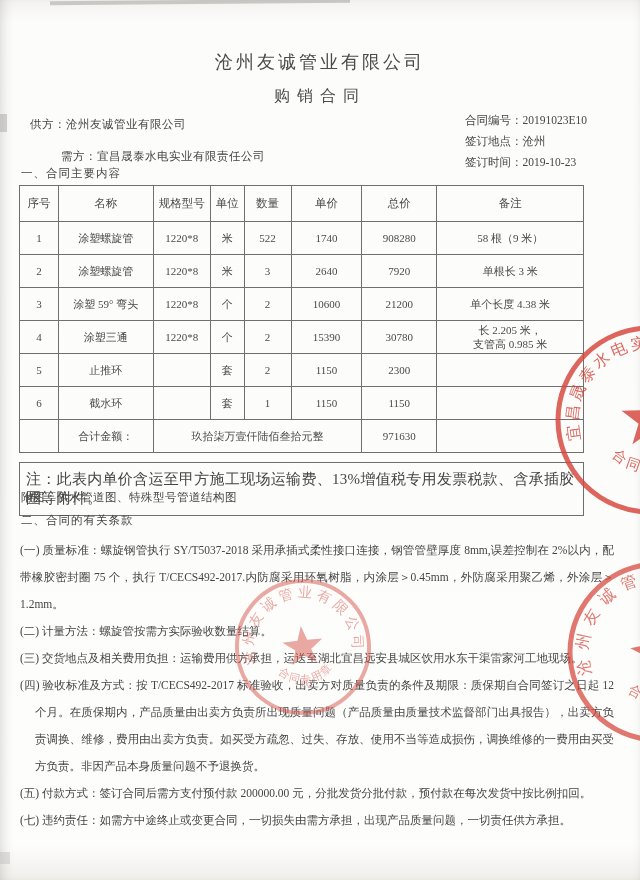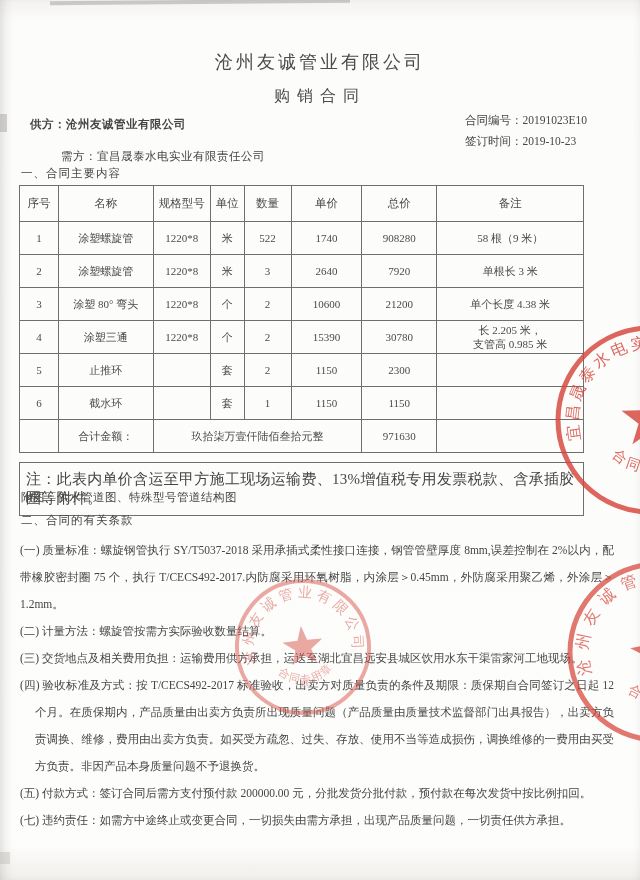--- a/index.html
+++ b/index.html
@@ -4,21 +4,21 @@
 <style>
   html,body{margin:0;padding:0;}
   body{width:640px;height:880px;font-family:"Liberation Serif","DejaVu Serif",serif;}
   .page{position:relative;width:640px;height:880px;overflow:hidden;color:#454545;
         background:linear-gradient(180deg,#f3f2f0 0,#fcfcfb 2.5%,#fdfdfc 96%,#f0eeeb 100%);
         box-shadow:inset 10px 0 14px -10px rgba(60,58,55,.25), inset -6px 0 10px -8px rgba(60,58,55,.15);}
   .abs{position:absolute;}
   .title1{top:50px;left:0;width:640px;text-align:center;font-size:18px;letter-spacing:3px;color:#4c4c4c;}
   .title2{top:86px;left:0;width:640px;text-align:center;font-size:16px;letter-spacing:7px;color:#4c4c4c;}
   .party{left:30px;font-size:11.5px;letter-spacing:.5px;}
-  .party.supplier{top:117px;font-weight:bold;} .party.buyer{top:149px;margin-left:31px;}
+  .party.supplier{top:117px;} .party.buyer{top:149px;margin-left:31px;}
   .meta{left:417px;top:110px;font-size:11.5px;line-height:21px;margin-left:48px;}
   .meta .row{white-space:nowrap;}
   .sec-head{left:21px;font-size:11.5px;letter-spacing:1px;}
   .h1{top:166px;} .attach{top:490px;letter-spacing:.5px;} .h2{top:513px;}
   table.items{position:absolute;left:19px;top:185px;width:565px;border-collapse:collapse;
         font-size:11px;color:#4a4a4a;padding-left:6px;}
   table.items th,table.items td{border:1px solid #6f6f6f;text-align:center;font-weight:normal;padding:1px 2px;}
   table.items th{height:33px;font-size:11.5px;}
   table.items td{height:30px;line-height:14px;}
   .note-box{left:19px;top:462px;width:551px;border:1px solid #6f6f6f;padding:7px 6px;
@@ -52,20 +52,23 @@
   </div>
   <div class="abs party buyer">
     <span>需方：</span><span>宜昌晟泰水电实业有限责任公司</span>
   </div>
 
   <div class="abs meta">
     <div class="row">
       <span>合同编号：</span><span>20191023E10</span>
     </div>
     <div class="row">
+      <span>签订地点：</span><span>沧州</span>
+    </div>
+    <div class="row">
       <span>签订时间：</span><span>2019-10-23</span>
     </div>
   </div>
 
   <div class="abs sec-head h1">一、合同主要内容</div>
 
   <table class="items">
     <colgroup>
       <col style="width:39px">
         <col style="width:95px">
@@ -104,21 +107,21 @@
           <td>涂塑螺旋管</td>
           <td>1220*8</td>
           <td>米</td>
           <td>3</td>
           <td>2640</td>
           <td>7920</td>
           <td>单根长 3 米</td>
         </tr>
         <tr>
           <td>3</td>
-          <td>涂塑 80° 弯头</td>
+          <td>涂塑 59° 弯头</td>
           <td>1220*8</td>
           <td>个</td>
           <td>2</td>
           <td>10600</td>
           <td>21200</td>
           <td>单个长度 4.38 米</td>
         </tr>
         <tr>
           <td>4</td>
           <td>涂塑三通</td>

